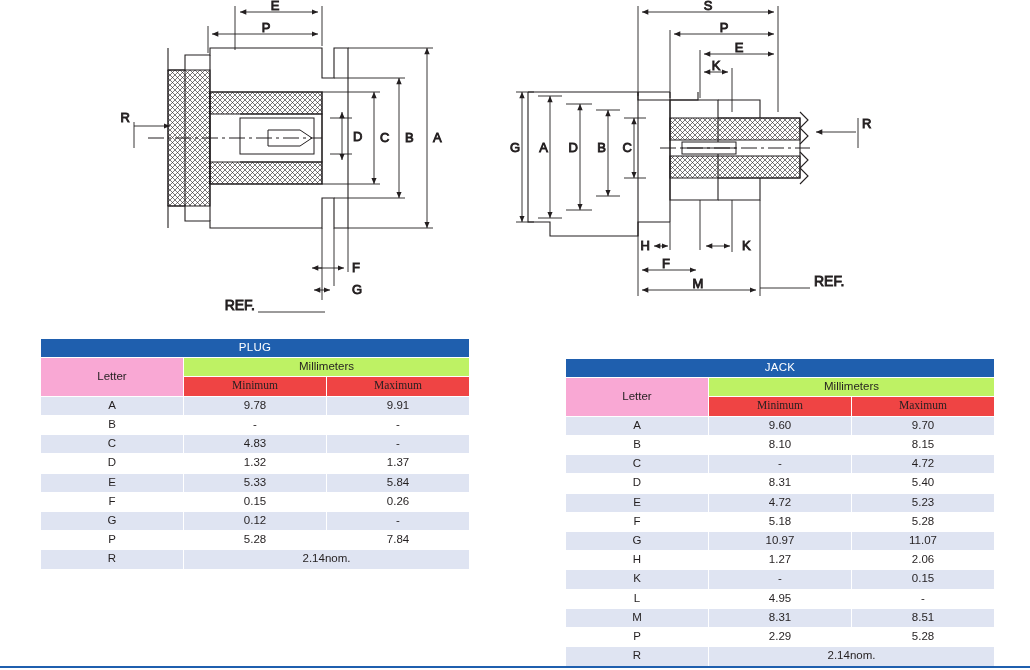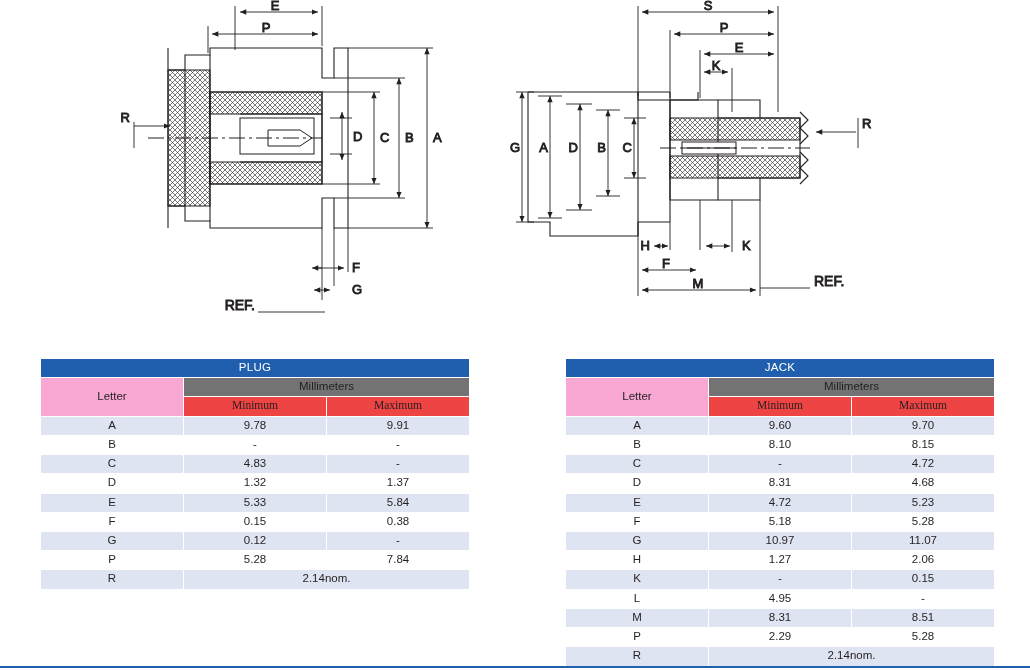--- a/index.html
+++ b/index.html
@@ -29,21 +29,21 @@
   #plug-drawing { left: 90px; width: 400px; height: 345px; }
   #jack-drawing { left: 510px; width: 420px; height: 345px; }
 
   .drawing svg { display: block; }
 
   
   .table-wrap {
     position: absolute;
     font-size: 11.5px;
   }
-  #plug-table-wrap { left: 40px; top: 358px; width: 430px; }
+  #plug-table-wrap { left: 40px; top: 338px; width: 430px; }
   #jack-table-wrap { left: 565px; top: 358px; width: 430px; }
 
   table.spec {
     border-collapse: collapse;
     width: 100%;
     table-layout: fixed;
   }
   table.spec td, table.spec th {
     border: 1px solid #ffffff;
     text-align: center;
@@ -61,21 +61,21 @@
     padding: 4px 0 5px 0;
     border: 1px solid #1f5fae;
   }
   .hdr-letter {
     background: #f9a8d4;
     color: #231f20;
     vertical-align: middle;
     font-size: 12px;
   }
   .hdr-mm {
-    background: #737373;
+    background: #bef264;
     color: #231f20;
     font-size: 12px;
   }
   .hdr-sub {
     background: #ef4444;
     color: #231f20;
     font-size: 11.5px;
     font-family: Liberation Serif, serif;
   }
   tr.alt td { background: #dfe4f2; }
@@ -357,21 +357,21 @@
             <td class="val-cell">1.37</td>
           </tr>
           <tr class="alt">
             <td class="letter-cell">E</td>
             <td class="val-cell">5.33</td>
             <td class="val-cell">5.84</td>
           </tr>
           <tr class="plain">
             <td class="letter-cell">F</td>
             <td class="val-cell">0.15</td>
-            <td class="val-cell">0.38</td>
+            <td class="val-cell">0.26</td>
           </tr>
           <tr class="alt">
             <td class="letter-cell">G</td>
             <td class="val-cell">0.12</td>
             <td class="val-cell">-</td>
           </tr>
           <tr class="plain">
             <td class="letter-cell">P</td>
             <td class="val-cell">5.28</td>
             <td class="val-cell">7.84</td>
@@ -409,21 +409,21 @@
             <td class="val-cell">8.15</td>
           </tr>
           <tr class="alt">
             <td class="letter-cell">C</td>
             <td class="val-cell">-</td>
             <td class="val-cell">4.72</td>
           </tr>
           <tr class="plain">
             <td class="letter-cell">D</td>
             <td class="val-cell">8.31</td>
-            <td class="val-cell">4.68</td>
+            <td class="val-cell">5.40</td>
           </tr>
           <tr class="alt">
             <td class="letter-cell">E</td>
             <td class="val-cell">4.72</td>
             <td class="val-cell">5.23</td>
           </tr>
           <tr class="plain">
             <td class="letter-cell">F</td>
             <td class="val-cell">5.18</td>
             <td class="val-cell">5.28</td>

